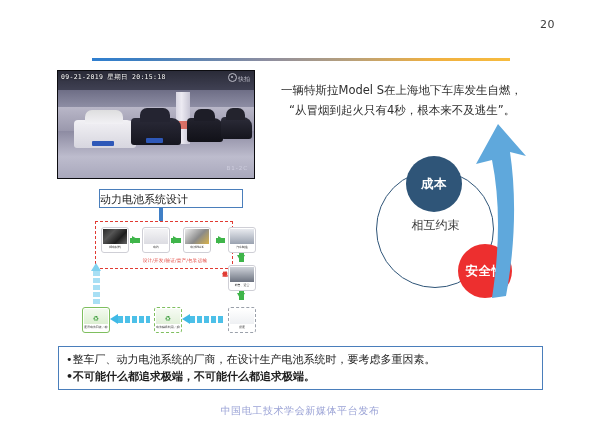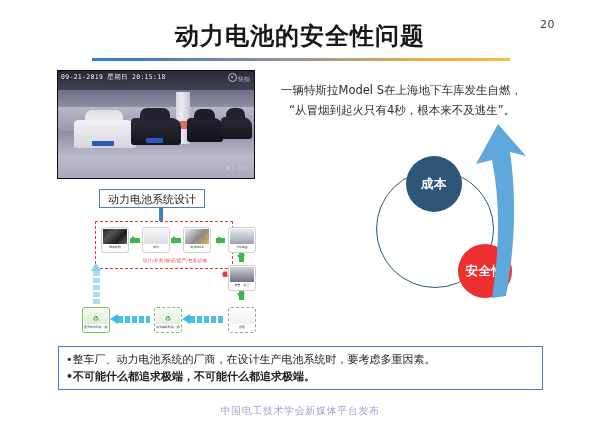--- a/index.html
+++ b/index.html
@@ -85,23 +85,23 @@
 
   
   .accident-text{
     position:absolute;left:281px;top:80px;width:268px;
     font-size:11.5px;color:#2e2e2e;line-height:20px;text-align:left;
   }
   .accident-text .l2{display:block;text-indent:8px;}
 
   
   .design-box{
-    position:absolute;left:99px;top:189px;width:106px;height:19px;
+    position:absolute;left:99px;top:189px;width:144px;height:19px;
     border:1.3px solid #4a7ebb;background:#ffffff;
-    font-size:11px;color:#1c1c1c;line-height:19px;text-align:center;
+    font-size:11px;color:#1c1c1c;line-height:19px;
     box-sizing:border-box;
   }
   .design-stem{
     position:absolute;left:159px;top:208px;width:4px;height:13px;background:#3f7fc6;
   }
 
   
   .flow{position:absolute;left:60px;top:219px;width:222px;height:124px;}
   .dashred{
     position:absolute;left:35px;top:2px;width:138px;height:48px;
@@ -202,21 +202,20 @@
     position:absolute;left:0;top:404px;width:600px;text-align:center;
     font-size:10px;color:#9ba3d6;letter-spacing:.6px;
   }
 </style>
 </head>
 <body>
 
 <div class="slide">
 
   <div class="page-num">20</div>
-  <div class="slide-title">动力电池的安全性问题</div>
   <div class="title-rule"></div>
 
   <div class="photo">
     <div class="sky"></div>
     <div class="ceil"></div>
     <div class="wall"></div>
     <div class="floor"></div>
     <div class="pillar"></div>
     <div class="car car1">
         <div class="roof"></div>
@@ -302,20 +301,21 @@
     <div class="ar-l" style="left:50px;top:95px;"></div>
     <div class="flowdashv" style="left:33px;top:52px;height:34px;"></div>
     <div class="ar-u" style="left:31px;top:44px;"></div>
 
     <div class="red-h">设计/开发/验证/量产/包装运输</div>
     <div class="red-v">电池系统维护保养</div>
   </div>
 
   <div class="tri">
     <div class="ring"></div>
+    <div class="tri-center">相互约束</div>
     <div class="bub bub-cost">成本</div>
     <div class="bub bub-safe">安全性</div>
   </div>
 
   <svg class="up-arrow" viewBox="0 0 66 176">
     <path d="M36 174 C 46 120, 46 70, 40 30 L 56 34 L 28 2 L 6 42 L 22 38 C 30 78, 30 124, 22 176 Z" fill="#5FA8DC"></path>
   </svg>
 
   <div class="concl">
     <div class="ln">•整车厂、动力电池系统的厂商，在设计生产电池系统时，要考虑多重因素。</div>

